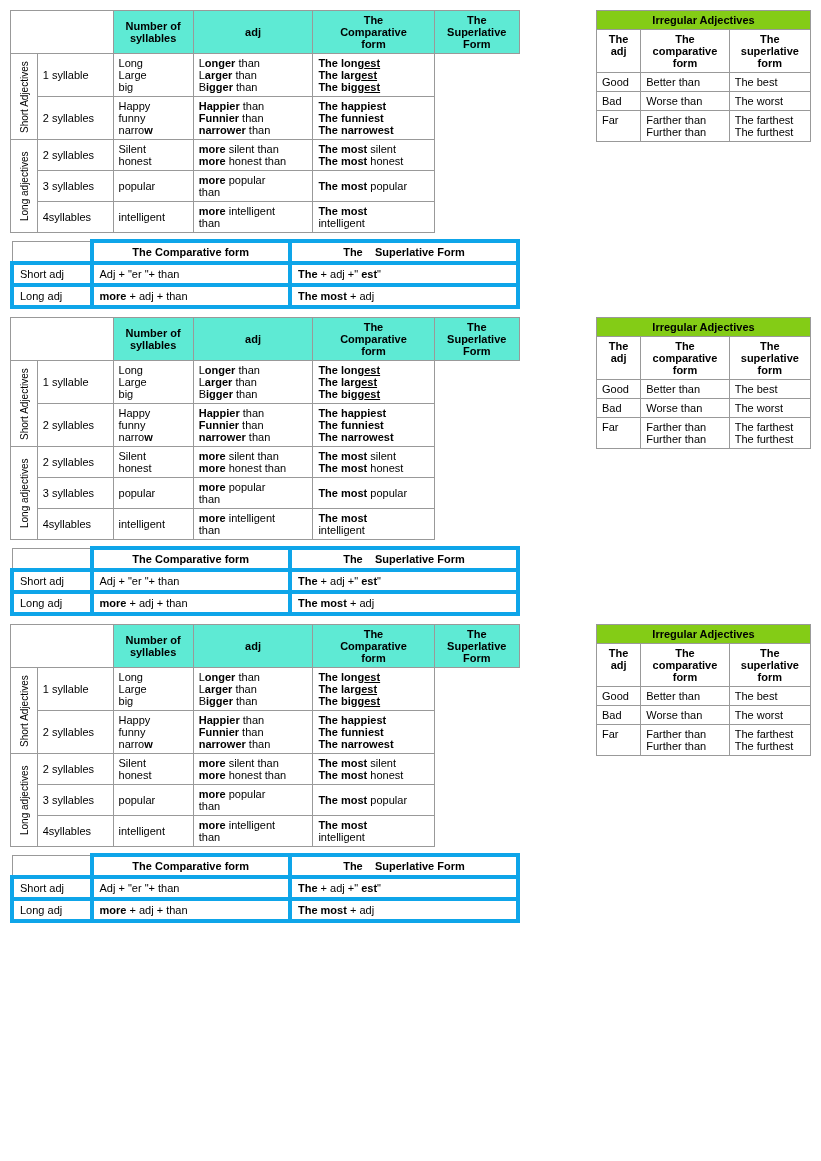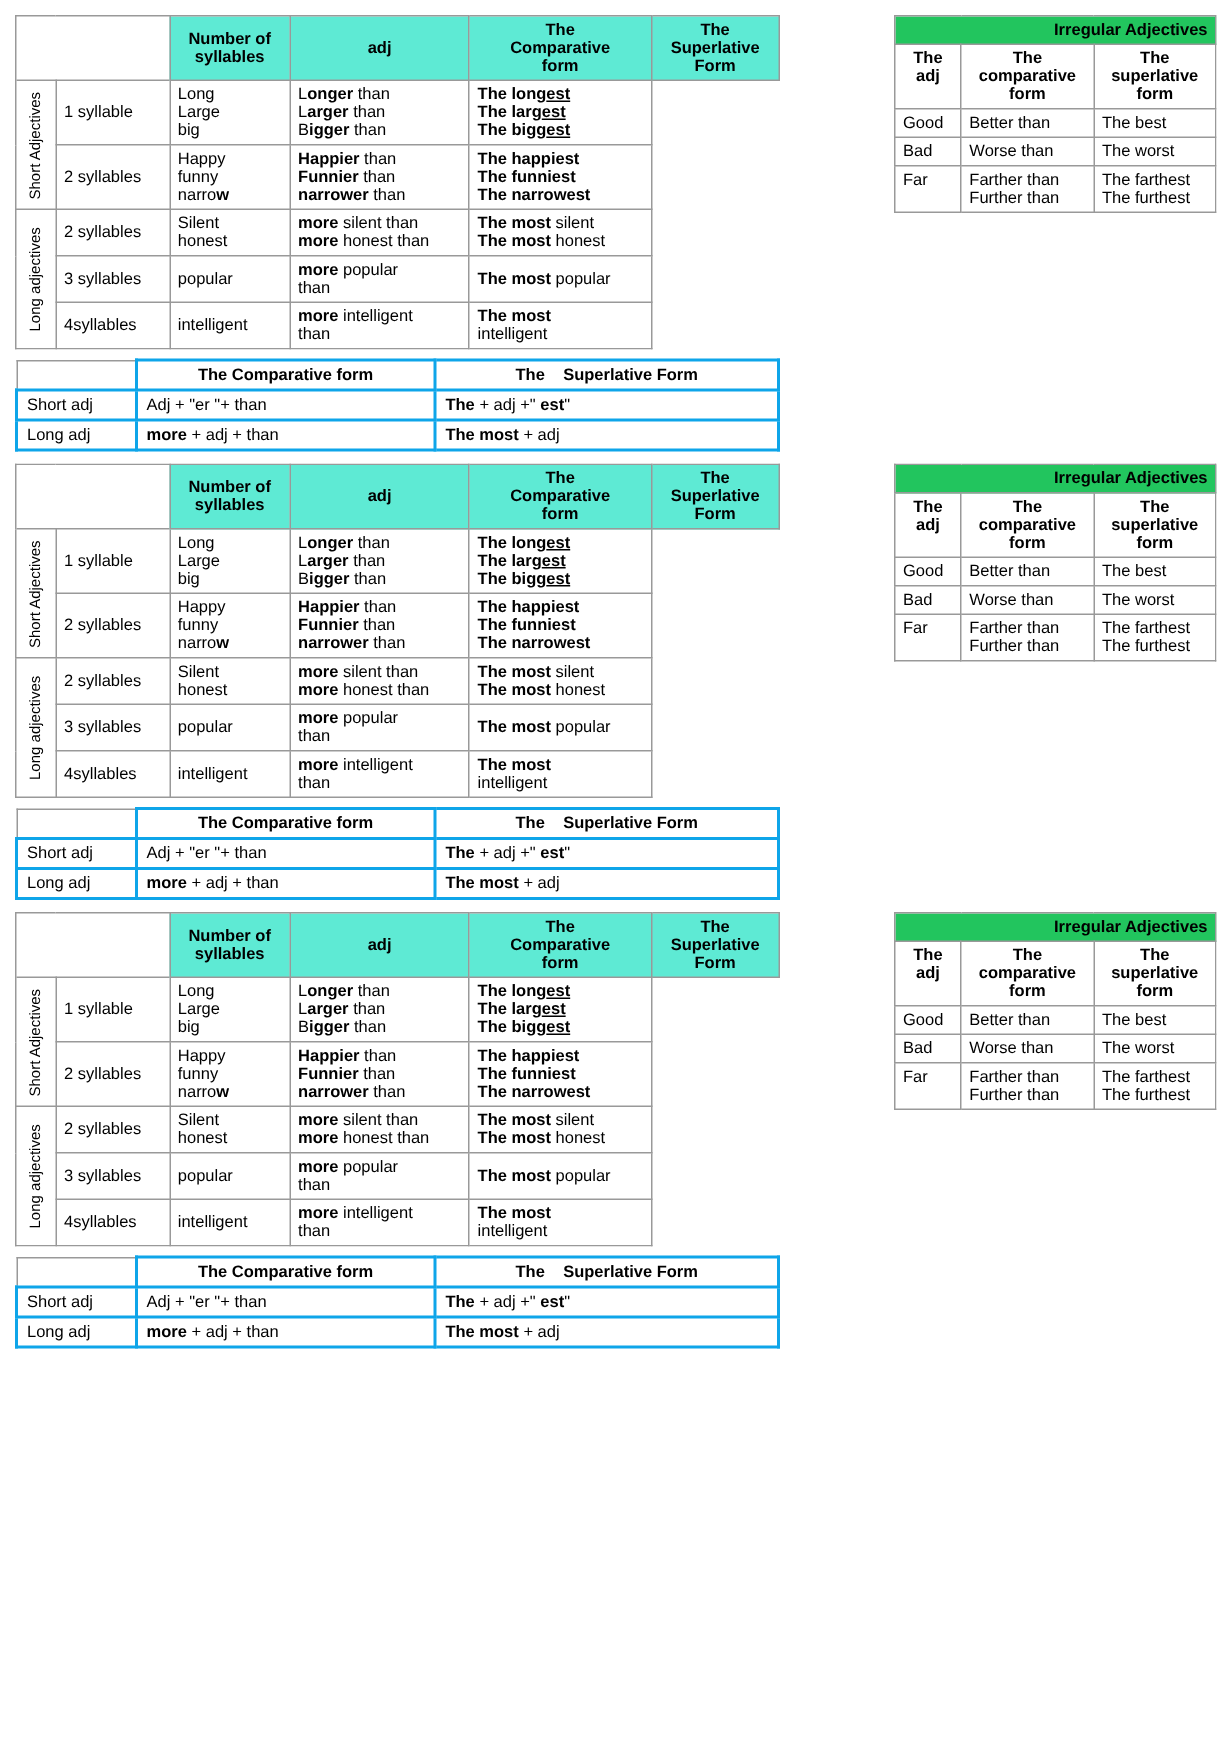--- a/index.html
+++ b/index.html
@@ -38,21 +38,21 @@
       padding: 4px 2px;
       border: 1px solid #999;
     }
     .summary-table {
       border-collapse: collapse;
       width: 510px;
       clear: both;
       margin-top: 2px;
     }
     .summary-table td, .summary-table th {
-      border: 2px solid #0ea5e9;
+      border: 4px solid #0ea5e9;
       padding: 3px 6px;
     }
     .summary-table th {
       font-weight: bold;
       text-align: center;
     }
     .irregular-table {
       border-collapse: collapse;
       width: 215px;
       float: right;
@@ -60,23 +60,23 @@
     }
     .irregular-table td, .irregular-table th {
       border: 1px solid #999;
       padding: 3px 5px;
       vertical-align: top;
     }
     .irregular-table th {
       font-weight: bold;
     }
     .irregular-title {
-      text-align: right;
+      text-align: center;
       font-weight: bold;
-      background: #22c55e;
+      background: #84cc16;
       border: 1px solid #999;
       padding: 3px 5px;
     }
     b { font-weight: bold; }
     .section-wrap {
       overflow: hidden;
       margin-bottom: 6px;
     }
   </style>
 </head>

